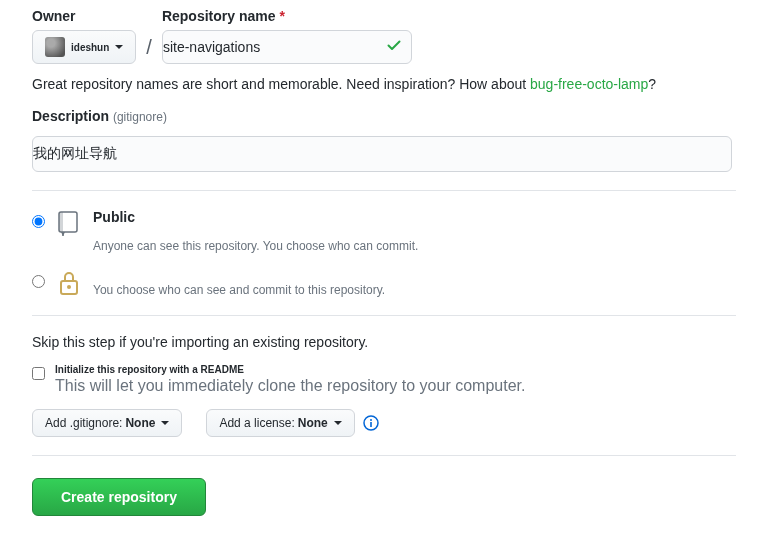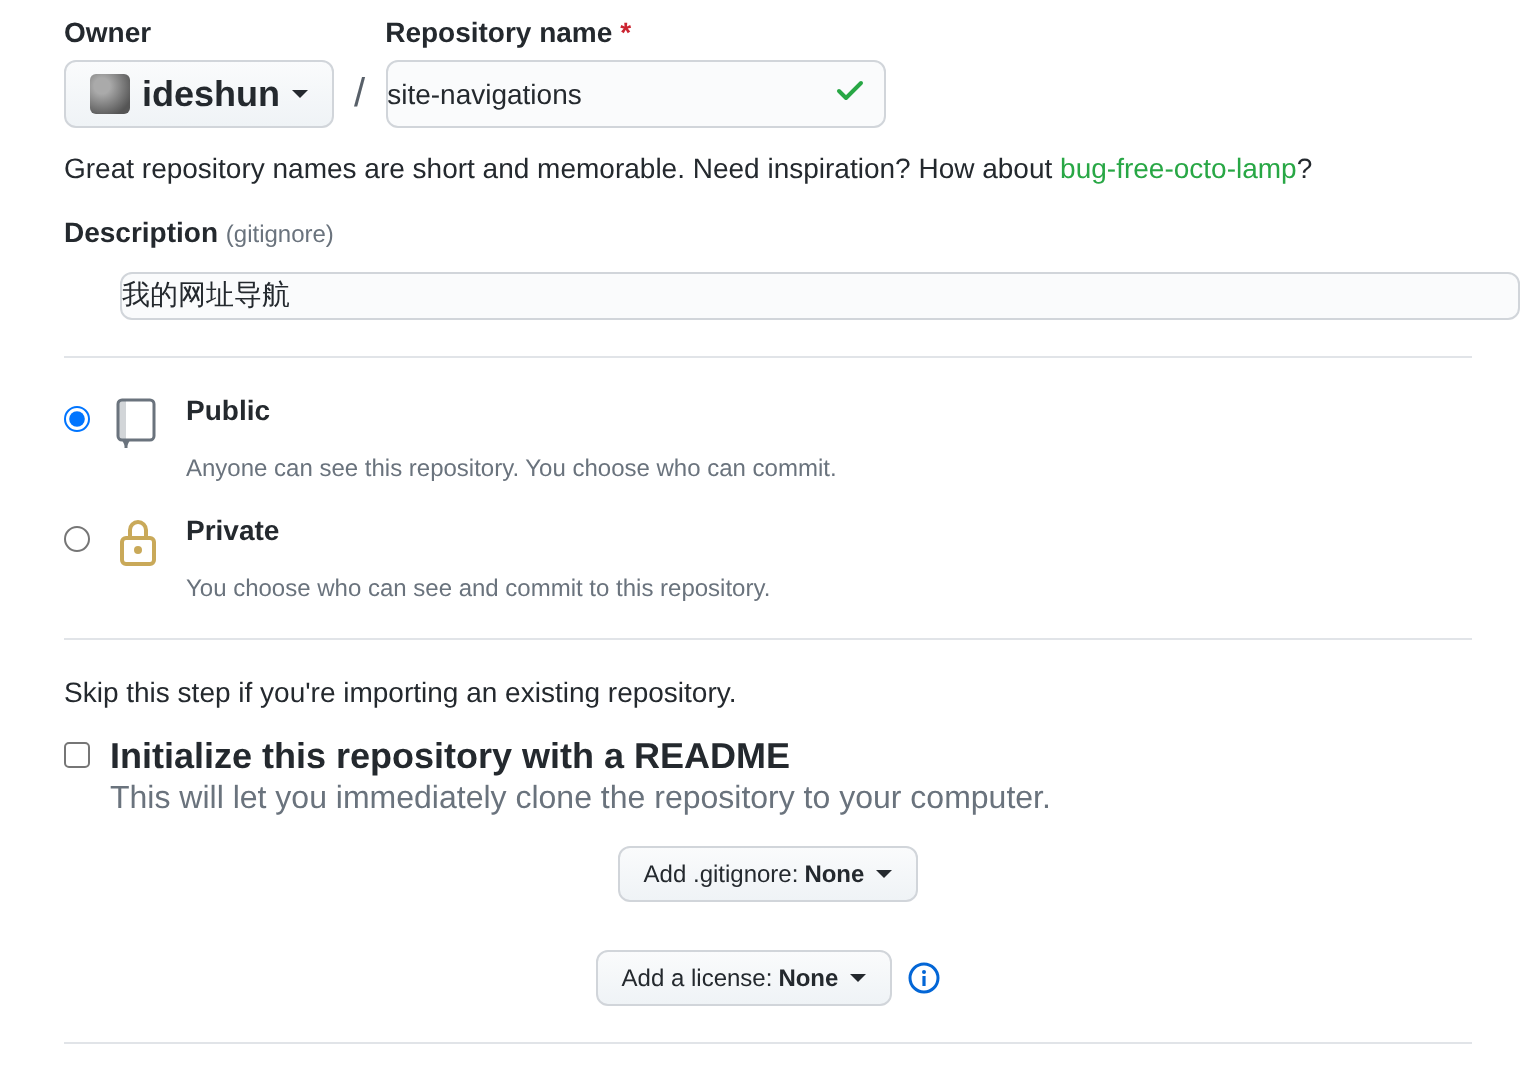--- a/index.html
+++ b/index.html
@@ -19,21 +19,21 @@
       color: #24292e;
       margin-bottom: 6px;
       display: block;
     }
     .required { color: #cb2431; }
     .dropdown-btn {
       display: inline-flex;
       align-items: center;
       height: 34px;
       padding: 6px 12px;
-      font-size: 18px;
+      font-size: 10px;
       font-weight: 600;
       color: #24292e;
       background: linear-gradient(#fafbfc, #eff3f6);
       border: 1px solid #d1d5da;
       border-radius: 6px;
       cursor: pointer;
     }
     .dropdown-btn .caret {
       display: inline-block;
       margin-left: 6px;
@@ -80,23 +80,22 @@
     }
     .hint {
       font-size: 14px;
       color: #24292e;
       margin: 12px 0 16px 0;
     }
     .hint a { color: #28a745; text-decoration: none; font-weight: 500; }
     .optional { font-weight: 400; color: #6a737d; font-size: 12px; }
     .desc-input {
       width: 700px;
-      height: 24px;
+      height: 36px;
       margin-top: 6px;
-      margin-left: 28px;
     }
     hr.sep {
       border: none;
       border-top: 1px solid #e1e4e8;
       margin: 18px 0;
     }
     .vis-row {
       display: flex;
       align-items: flex-start;
       margin-bottom: 16px;
@@ -108,23 +107,23 @@
     .vis-icon {
       width: 28px; height: 28px;
       margin-right: 10px;
       flex-shrink: 0;
     }
     .vis-text .title { font-weight: 600; font-size: 14px; }
     .vis-text .sub { font-size: 12px; color: #6a737d; margin-top: 14px; }
     .skip-hint { font-size: 14px; color: #24292e; margin-bottom: 14px; }
     .init-row { display: flex; align-items: flex-start; margin-bottom: 4px; }
     .init-row input[type=checkbox] { margin-top: 3px; margin-right: 10px; }
-    .init-text .title { font-weight: 600; font-size: 18px; }
+    .init-text .title { font-weight: 600; font-size: 10px; }
     .init-text .sub { font-size: 16px; color: #6a737d; margin-top: 2px; }
-    .opt-row { display: flex; align-items: center; gap: 24px; margin-top: 14px; flex-direction: column; }
+    .opt-row { display: flex; align-items: center; gap: 24px; margin-top: 14px; }
     .opt-btn {
       display: inline-flex;
       align-items: center;
       padding: 6px 12px;
       font-size: 12px;
       background: linear-gradient(#fafbfc, #eff3f6);
       border: 1px solid #d1d5da;
       border-radius: 6px;
       cursor: pointer;
       color: #24292e;
@@ -209,21 +208,20 @@
 <div class="vis-row">
   <input type="radio" name="vis" style="">
   <span class="vis-icon">
     <svg width="28" height="28" viewBox="0 0 28 28">
         <rect x="6" y="12" width="16" height="13" rx="2" fill="none" stroke="#c9a959" stroke-width="2"></rect>
         <path d="M10 12 V8 a4 4 0 0 1 8 0 V12" fill="none" stroke="#c9a959" stroke-width="2"></path>
         <circle cx="14" cy="18" r="2" fill="#c9a959"></circle>
       </svg>
   </span>
   <div class="vis-text">
-    <div class="title">Private</div>
     <div class="sub">You choose who can see and commit to this repository.</div>
   </div>
 </div>
 
 <hr class="sep">
 
 <p class="skip-hint">Skip this step if you're importing an existing repository.</p>
 
 <div class="init-row">
   <input type="checkbox" style="">

